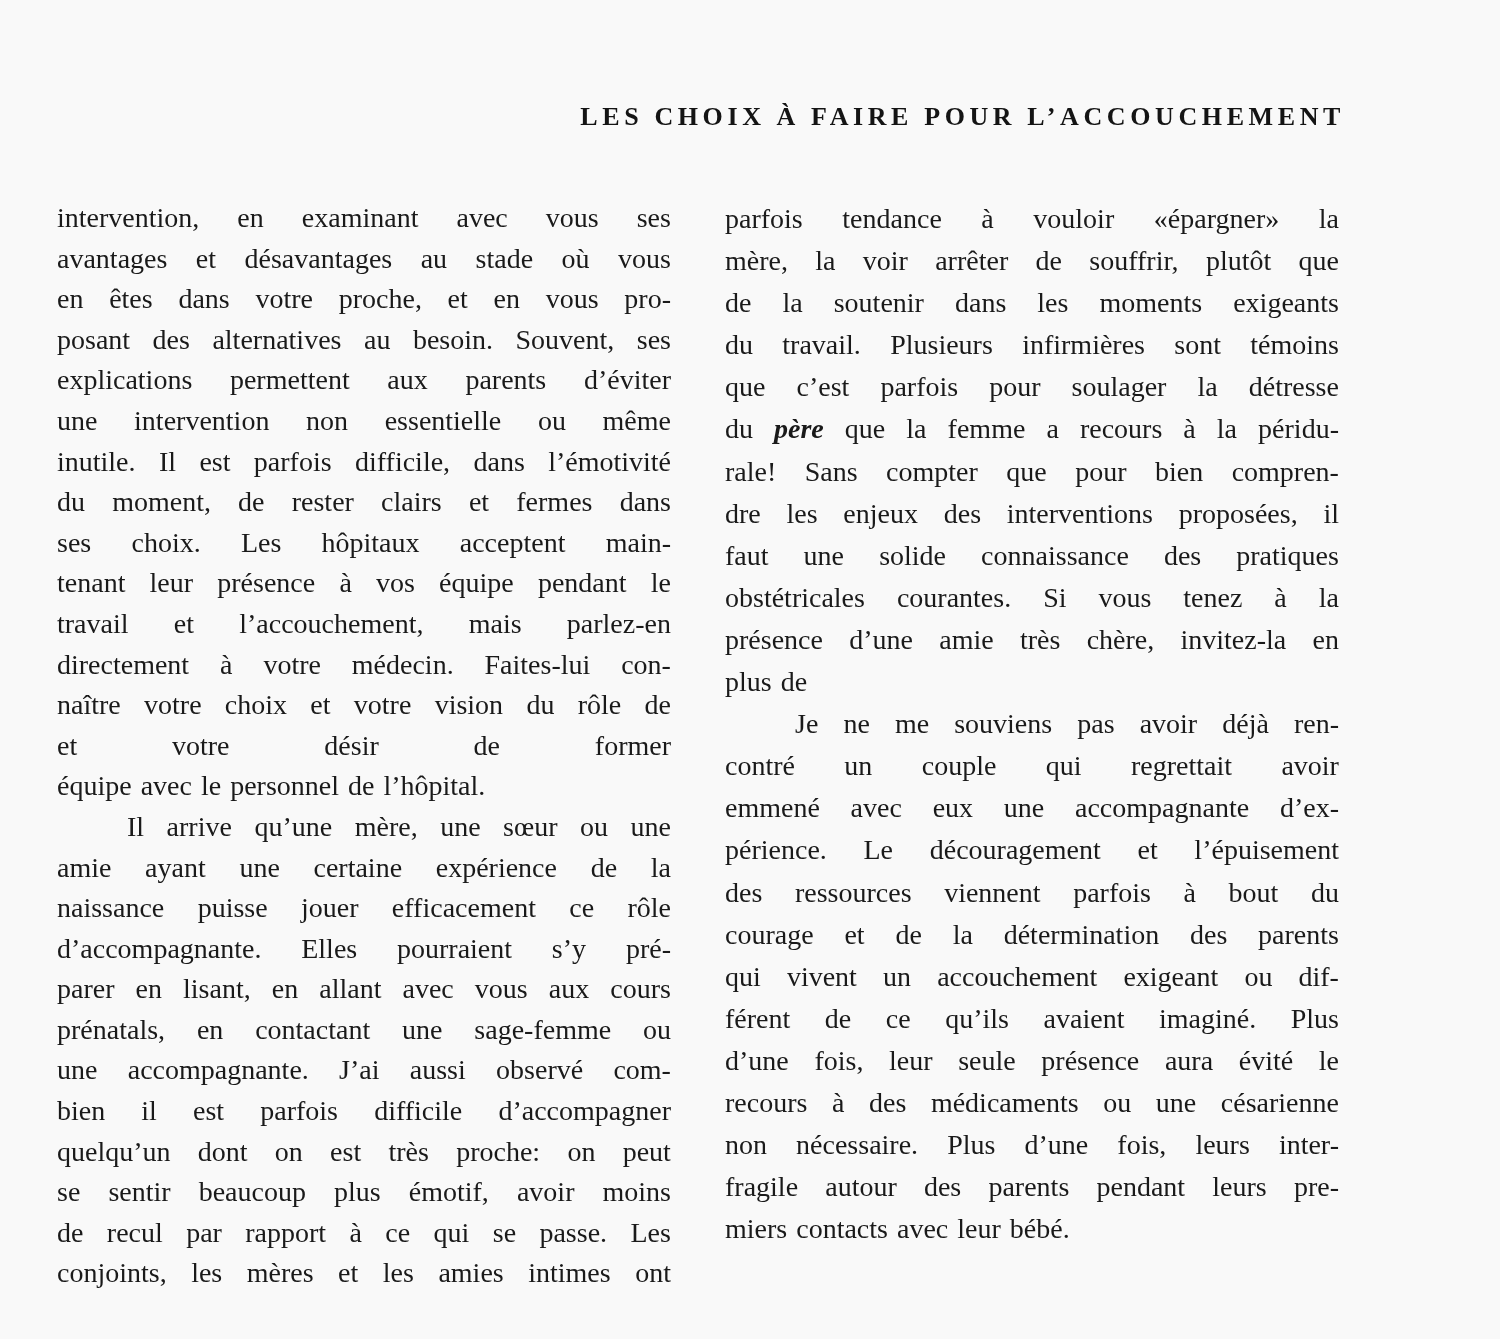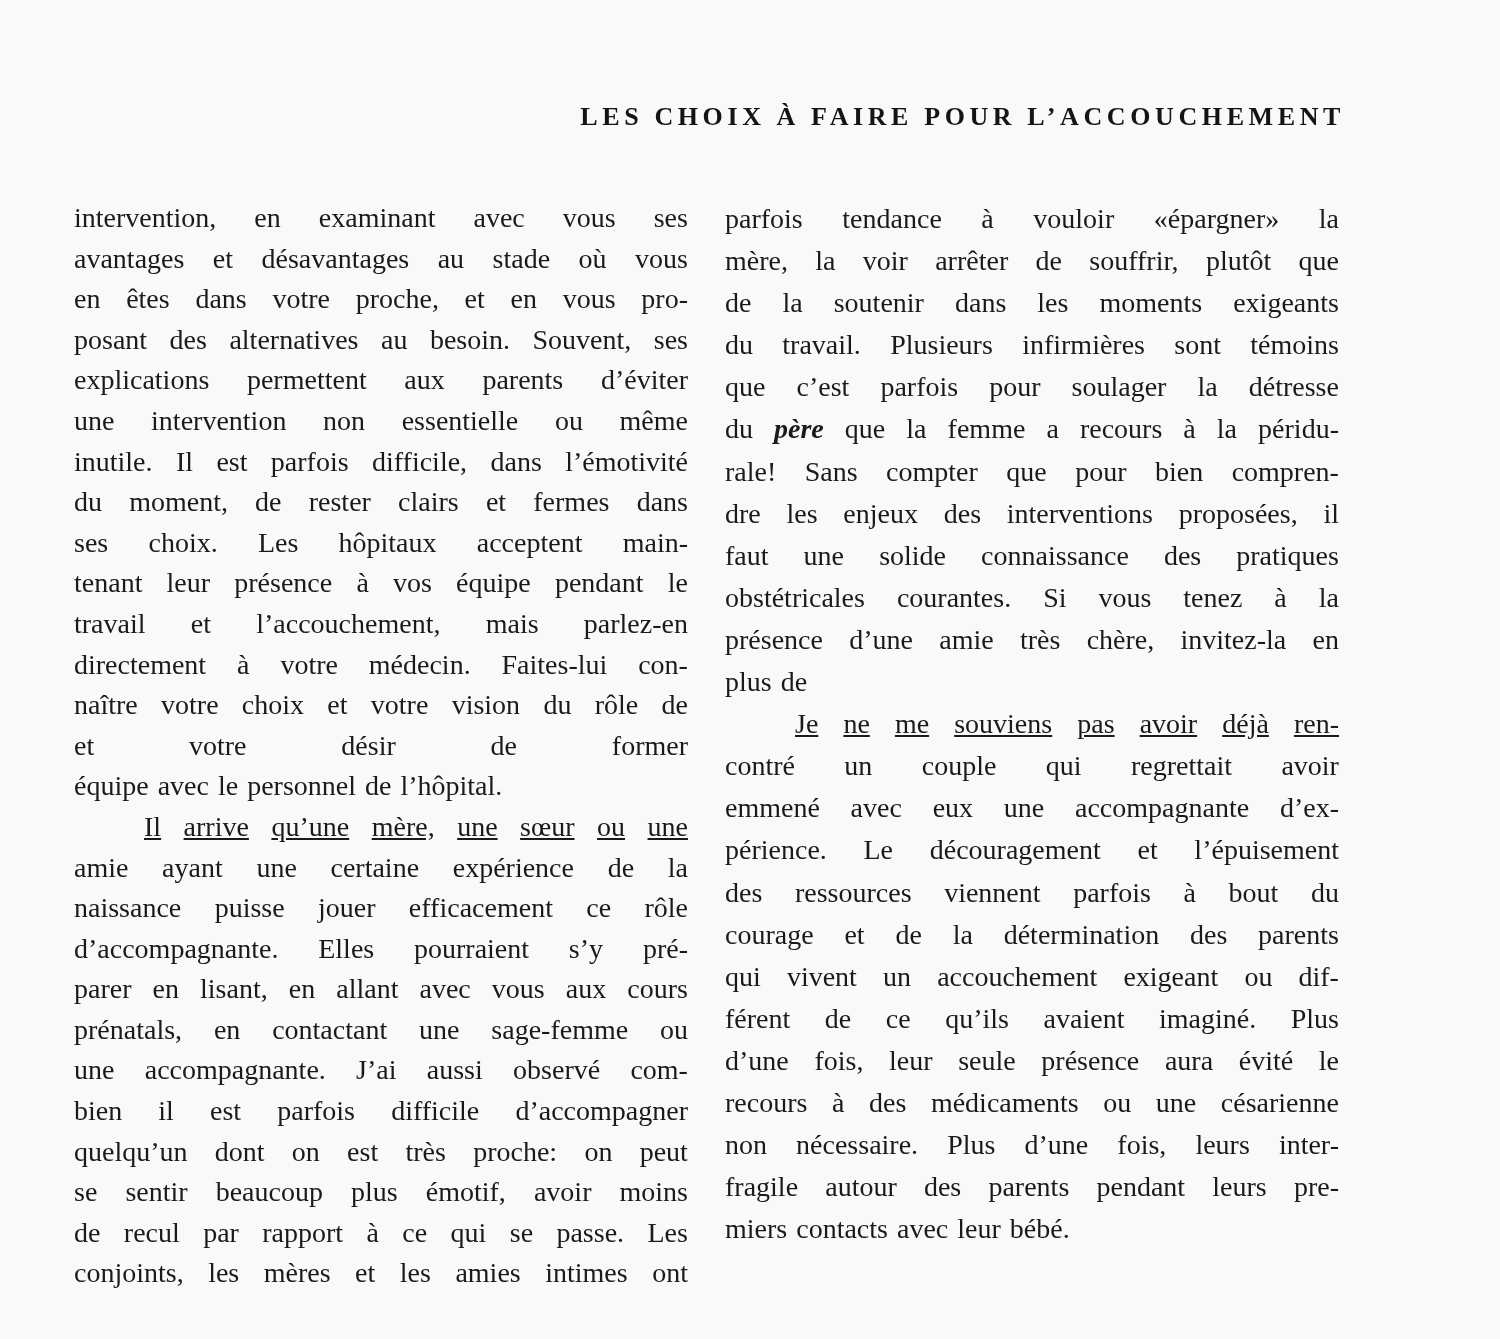--- a/index.html
+++ b/index.html
@@ -27,40 +27,39 @@
       letter-spacing: 4.6px;
       color: #141414;
       white-space: nowrap;
       margin-top: 28px;
     }
     .column {
       position: absolute;
       top: 198px;
       width: 614px;
     }
-    .col-left { left: 74px; }
+    .col-left { left: 57px; }
     .col-right { left: 725px; }
     .line {
       display: block;
       height: 40.6px;
       line-height: 40.6px;
       font-size: 28px;
       text-align: justify;
       text-align-last: justify;
       white-space: nowrap;
       overflow: visible;
     }
     .col-right .line { height: 42.1px; line-height: 42.1px; }
     .line.last {
       text-align-last: left;
     }
     .line.indent {
       padding-left: 70px;
       box-sizing: border-box;
-      text-decoration: underline;
     }
     
     .jline {
       display: flex;
       justify-content: space-between;
       white-space: nowrap;
     }
     .jline.last { justify-content: flex-start; gap: 9px; }
     .jline .w { display: inline-block; }
   </style>

